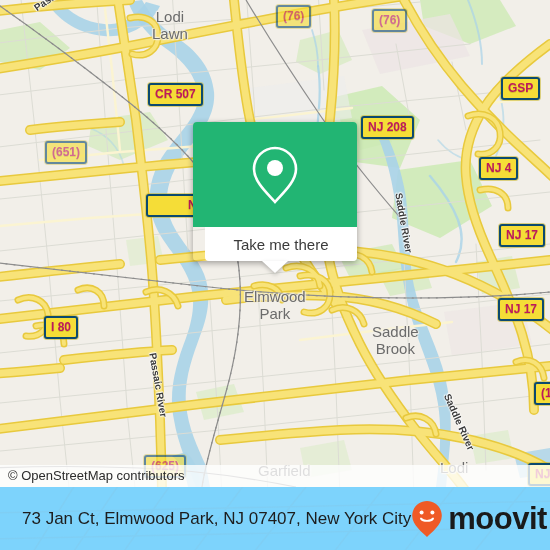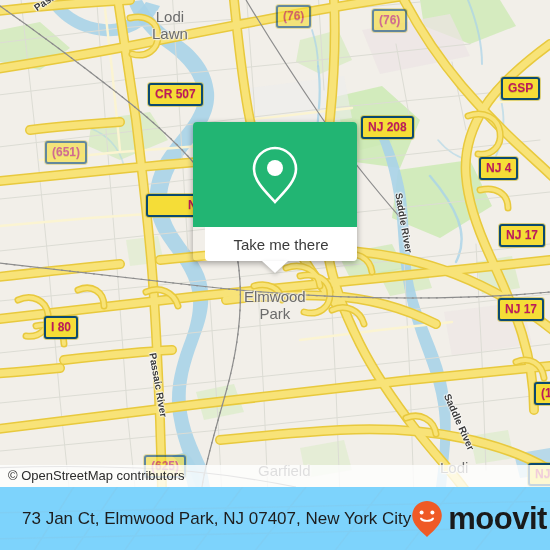--- a/index.html
+++ b/index.html
@@ -261,20 +261,21 @@
                                C216 428 206 460 202 487" stroke-width="3.4"></path>
         <path class="rail" d="M-10 262 C60 270 130 278 200 286 C270 294 340 298 410 298 C470 298 510 296 550 292"></path>
         <path class="raild" d="M-10 262 C60 270 130 278 200 286 C270 294 340 298 410 298 C470 298 510 296 550 292" stroke-width="3.4"></path>
         <path class="rail" d="M246 0 C270 40 296 80 322 118 C348 156 376 190 404 222"></path>
         <path class="rail" d="M-10 468 C40 466 90 466 140 468 C200 470 250 478 296 487"></path>
       </g>
     </svg>
 
     <div class="maplabel two" style="left:152px;top:8px;"><span>Lodi</span><br><span>Lawn</span></div>
     <div class="maplabel two" style="left:208px;top:288px;padding-left:36px;"><span>Elmwood</span><br><span>Park</span></div>
+    <div class="maplabel two" style="left:372px;top:323px;"><span>Saddle</span><br><span>Brook</span></div>
     <div class="maplabel" style="left:258px;top:463px;">Garfield</div>
     <div class="maplabel" style="left:440px;top:460px;">Lodi</div>
 
     <div class="riverlabel" style="left:32px;top:4px;transform:rotate(-34deg);transform-origin:0 0;">Passaic River</div>
     <div class="riverlabel" style="left:158px;top:352px;transform:rotate(80deg);transform-origin:0 0;">Passaic River</div>
     <div class="riverlabel" style="left:404px;top:192px;transform:rotate(80deg);transform-origin:0 0;">Saddle River</div>
     <div class="riverlabel" style="left:452px;top:392px;transform:rotate(66deg);transform-origin:0 0;">Saddle River</div>
 
     <div class="shield faded" style="left:276px;top:5px;">(76)</div>
     <div class="shield faded" style="left:372px;top:9px;">(76)</div>

